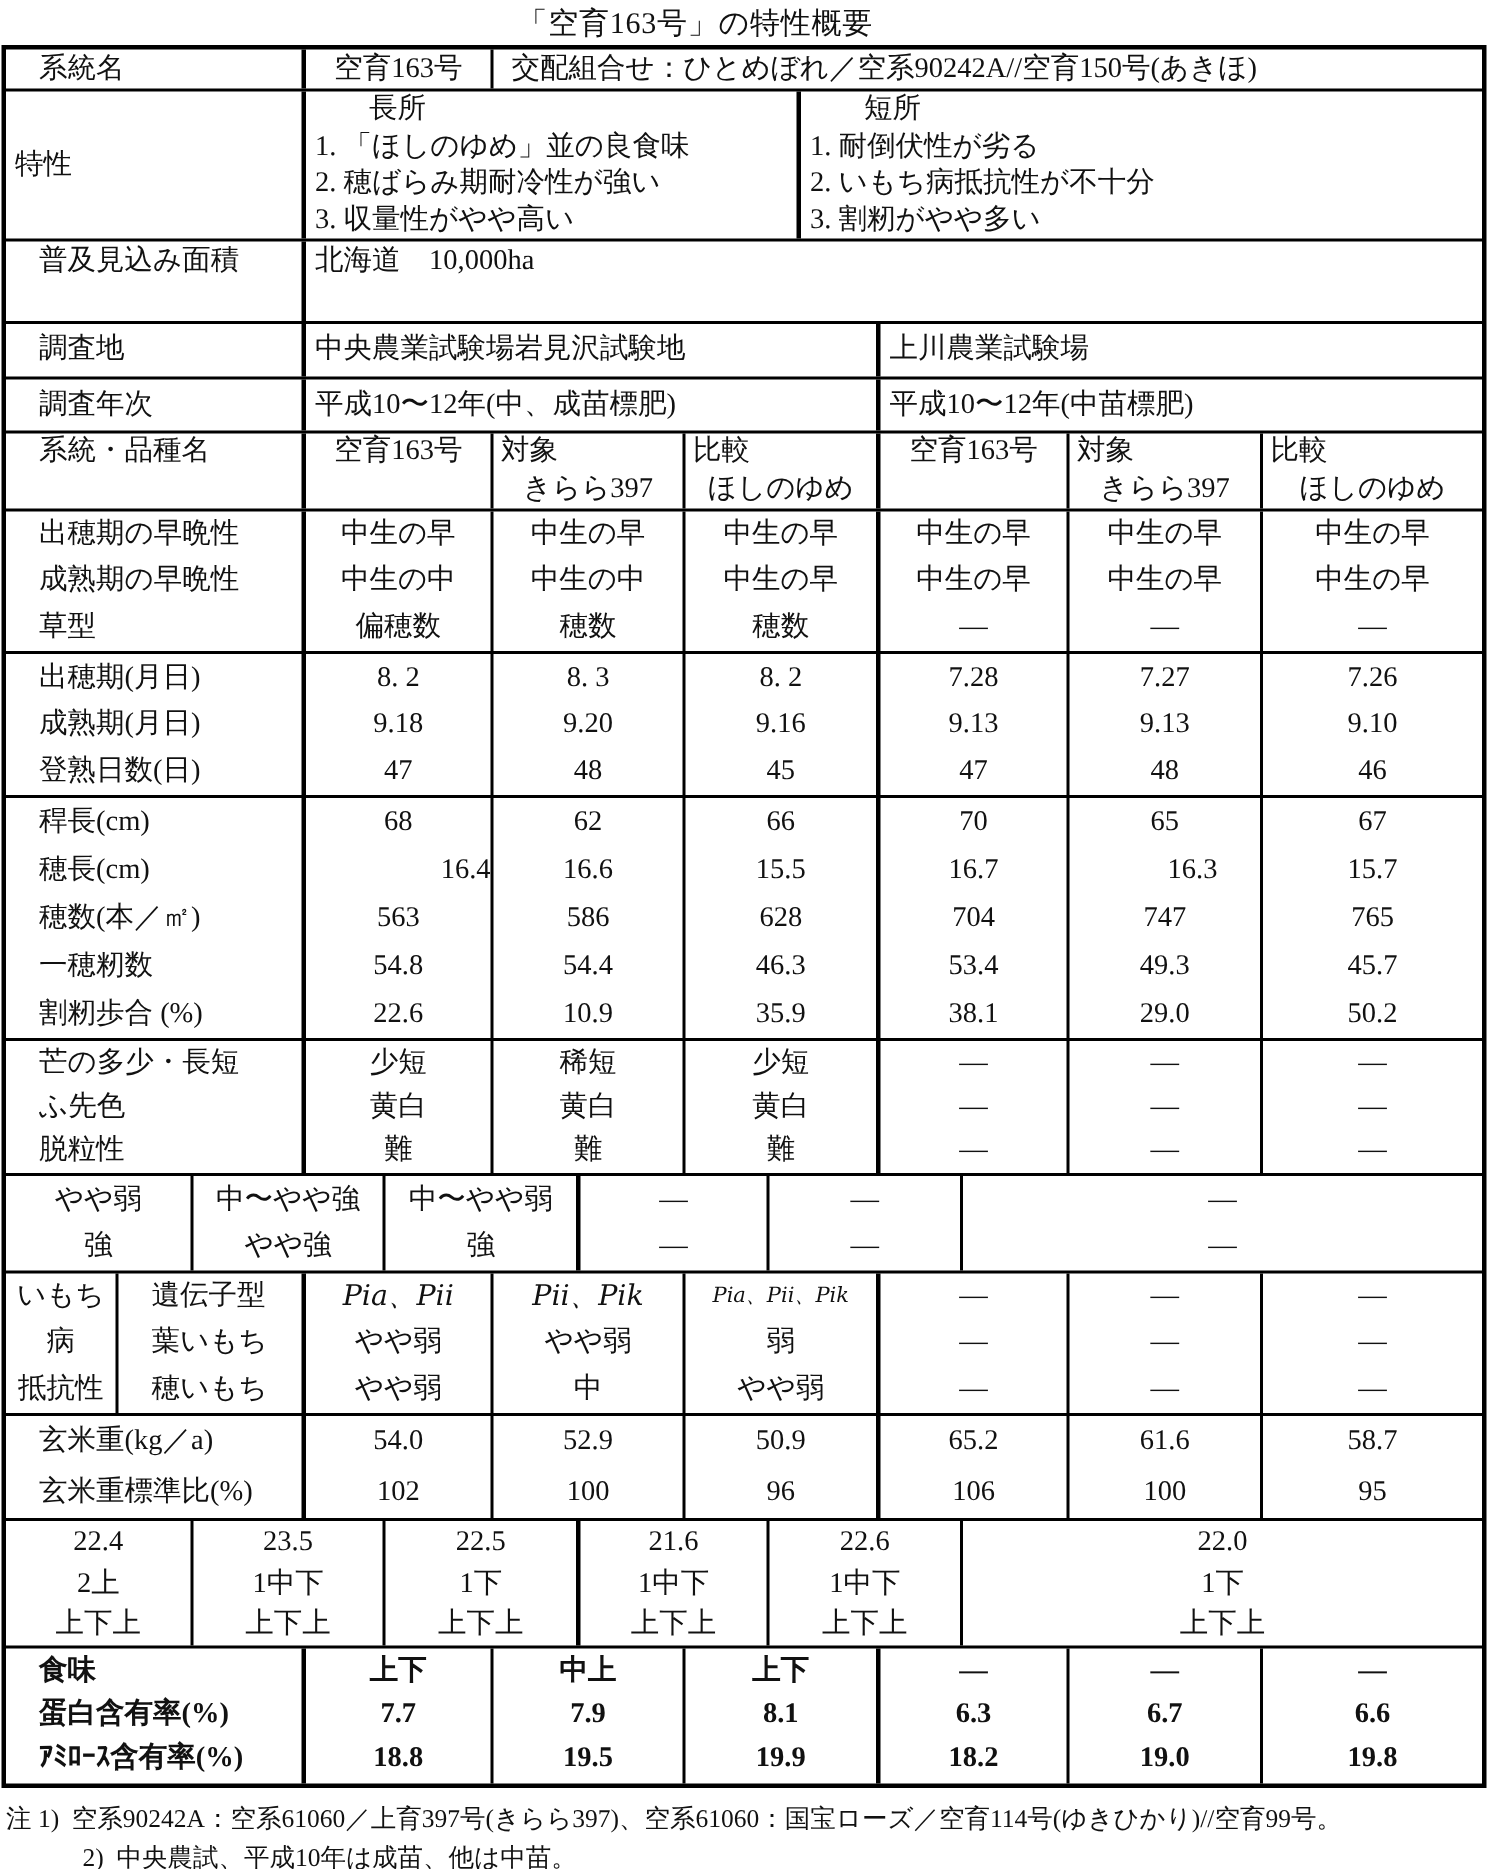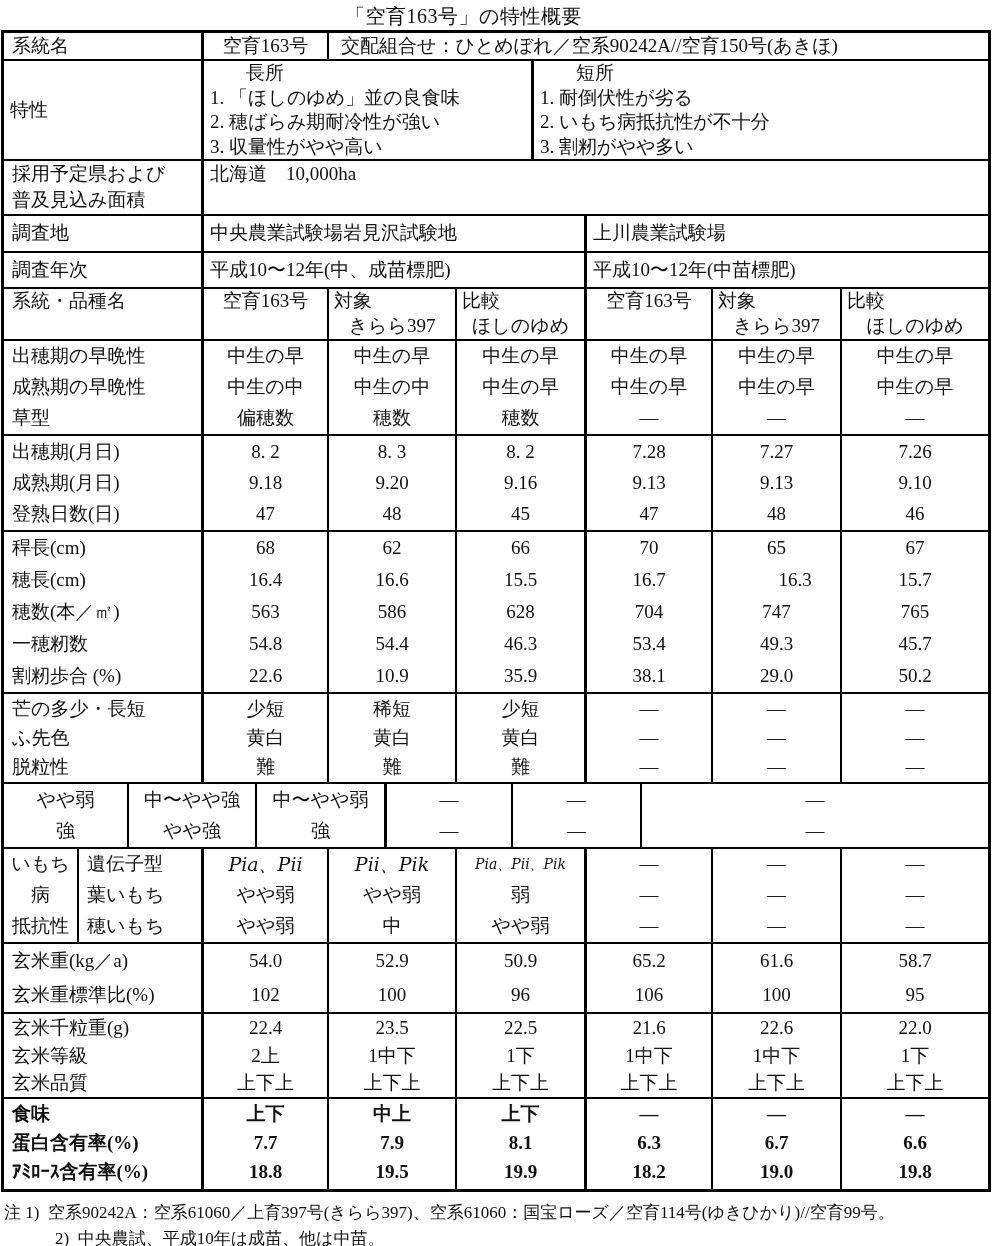--- a/index.html
+++ b/index.html
@@ -25,21 +25,21 @@
   .cell { overflow: hidden; }
   .ln { white-space: pre; overflow: hidden; font-size: 19px; }
   
   .lcol  { width: 200px; border-right: 3px solid #000; }
   .gcol  { width: 75px;  border-right: 2px solid #000; text-align: center; }
   .scol  { width: 125px; border-right: 3px solid #000; }
   .vcol  { width: 125px; border-right: 2px solid #000; text-align: center; }
   .vcol1 { width: 128px; } .vcol2 { width: 130px; border-right: 3px solid #000; }
   .vcol3 { width: 126px; } .vcol4 { width: 129px; }
   .vcol5 { flex: 1; border-right: none; }
-  .lcol .ln, .scol .ln { padding-left: 8px; }
+  .lcol .ln, .scol .ln { padding-left: 22px; }
   
   .r-lineage { height: 28px; }
   .r-lineage .ln { line-height: 25px; }
   .r-lineage .c-name { width: 125px; border-right: 2px solid #000; text-align: center; }
   .r-lineage .c-cross { flex: 1; padding-left: 12px; }
   .r-traits { height: 100px; }
   .r-traits .lcol { display: flex; align-items: center; }
   .r-traits .half { width: 330px; border-right: 3px solid #000; }
   .r-traits .half2 { flex: 1; border-right: none; }
   .r-traits .ln { line-height: 24.5px; padding-left: 6px; }
@@ -97,21 +97,20 @@
     <div class="cell half2">
       <div class="ln ttl">短所</div>
       <div class="ln">1. 耐倒伏性が劣る</div>
       <div class="ln">2. いもち病抵抗性が不十分</div>
       <div class="ln">3. 割籾がやや多い</div>
     </div>
   </div>
 
   <div class="trow r-adopt">
     <div class="cell lcol">
-      <div class="ln">採用予定県および</div>
       <div class="ln">普及見込み面積</div>
     </div>
     <div class="cell c-val">
         <div class="ln">北海道　10,000ha</div>
       </div>
   </div>
 
   <div class="trow r-site">
     <div class="cell lcol">
         <div class="ln">調査地</div>
@@ -244,21 +243,21 @@
       <div class="sec sec2" style="height: 162px;">
         <div class="cell lcol">
           <div class="ln ln0" style="line-height: 31.9px;">稈長(cm)</div>
           <div class="ln ln1" style="line-height: 31.9px;">穂長(cm)</div>
           <div class="ln ln2" style="line-height: 31.9px;">穂数(本／㎡)</div>
           <div class="ln ln3" style="line-height: 31.9px;">一穂籾数</div>
           <div class="ln ln4" style="line-height: 31.9px;">割籾歩合 (%)</div>
         </div>
         <div class="cell vcol vcol0">
           <div class="ln ln0" style="line-height: 31.9px;">68</div>
-          <div class="ln ln1" style="line-height: 31.9px;">16.4</div>
+          <div class="ln ln1" style="line-height: 31.9px; text-align: right;">16.4</div>
           <div class="ln ln2" style="line-height: 31.9px;">563</div>
           <div class="ln ln3" style="line-height: 31.9px;">54.8</div>
           <div class="ln ln4" style="line-height: 31.9px;">22.6</div>
         </div>
         <div class="cell vcol vcol1">
           <div class="ln ln0" style="line-height: 31.9px;">62</div>
           <div class="ln ln1" style="line-height: 31.9px;">16.6</div>
           <div class="ln ln2" style="line-height: 31.9px;">586</div>
           <div class="ln ln3" style="line-height: 31.9px;">54.4</div>
           <div class="ln ln4" style="line-height: 31.9px;">10.9</div>
@@ -421,25 +420,20 @@
         <div class="cell vcol vcol4">
           <div class="ln ln0" style="line-height: 33.75px;">61.6</div>
           <div class="ln ln1" style="line-height: 33.75px;">100</div>
         </div>
         <div class="cell vcol vcol5">
           <div class="ln ln0" style="line-height: 33.75px;">58.7</div>
           <div class="ln ln1" style="line-height: 33.75px;">95</div>
         </div>
       </div>
       <div class="sec sec7" style="height: 85px;">
-        <div class="cell lcol">
-          <div class="ln ln0" style="line-height: 27.5px;">玄米千粒重(g)</div>
-          <div class="ln ln1" style="line-height: 27.5px;">玄米等級</div>
-          <div class="ln ln2" style="line-height: 27.5px;">玄米品質</div>
-        </div>
         <div class="cell vcol vcol0">
           <div class="ln ln0" style="line-height: 27.5px;">22.4</div>
           <div class="ln ln1" style="line-height: 27.5px;">2上</div>
           <div class="ln ln2" style="line-height: 27.5px;">上下上</div>
         </div>
         <div class="cell vcol vcol1">
           <div class="ln ln0" style="line-height: 27.5px;">23.5</div>
           <div class="ln ln1" style="line-height: 27.5px;">1中下</div>
           <div class="ln ln2" style="line-height: 27.5px;">上下上</div>
         </div>

